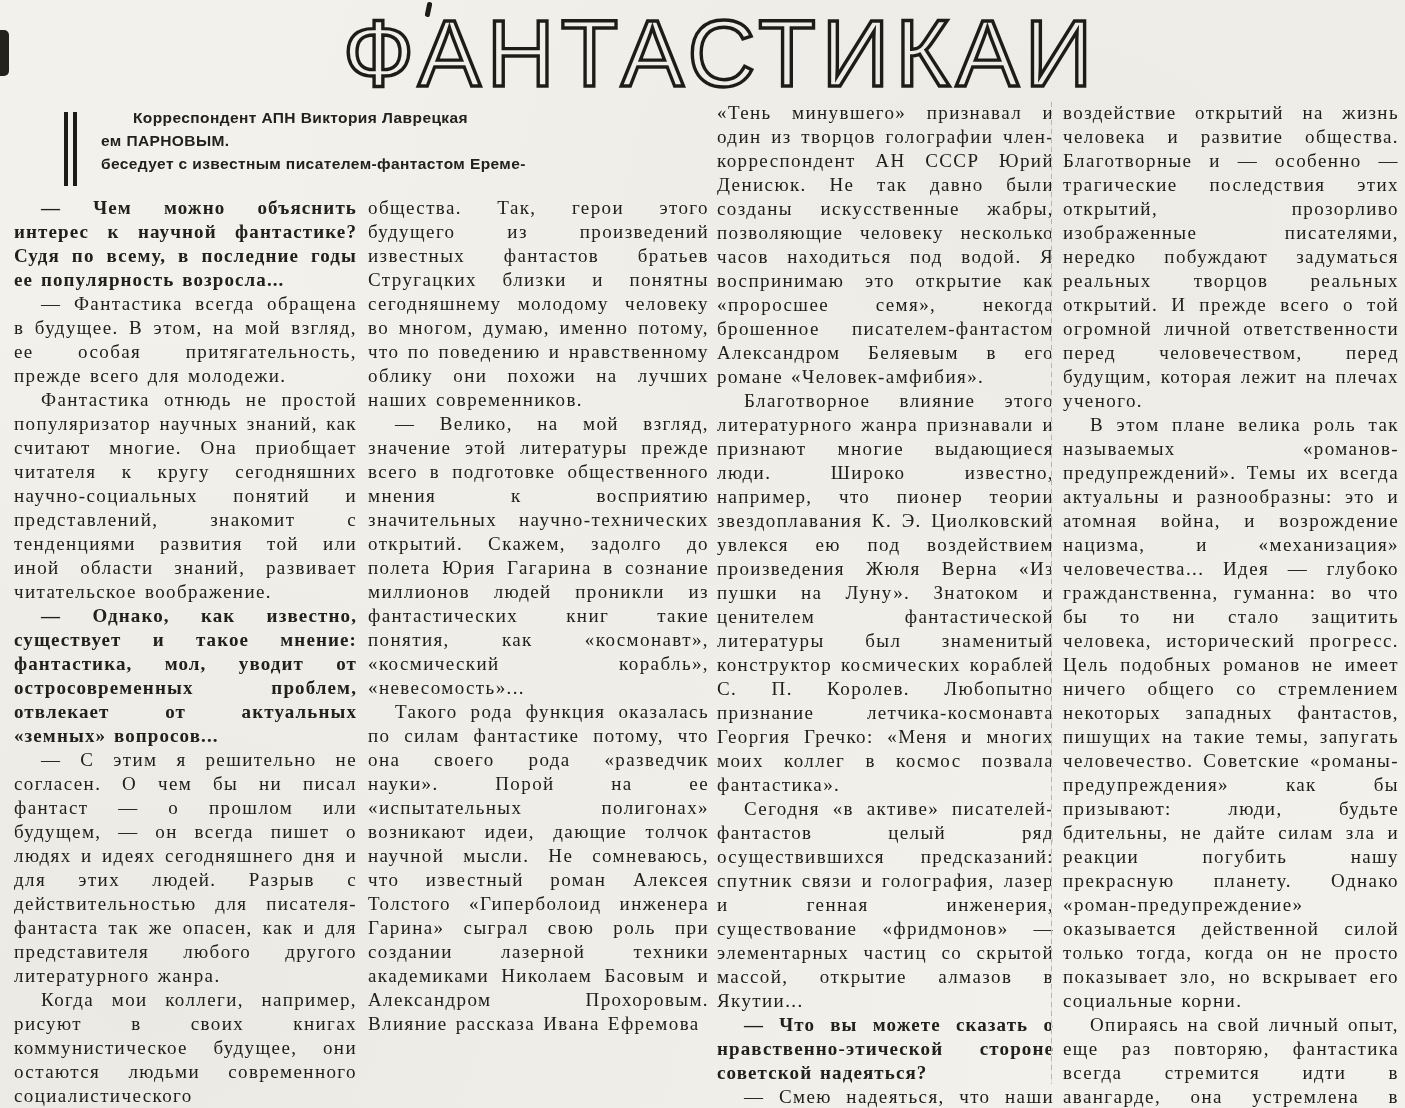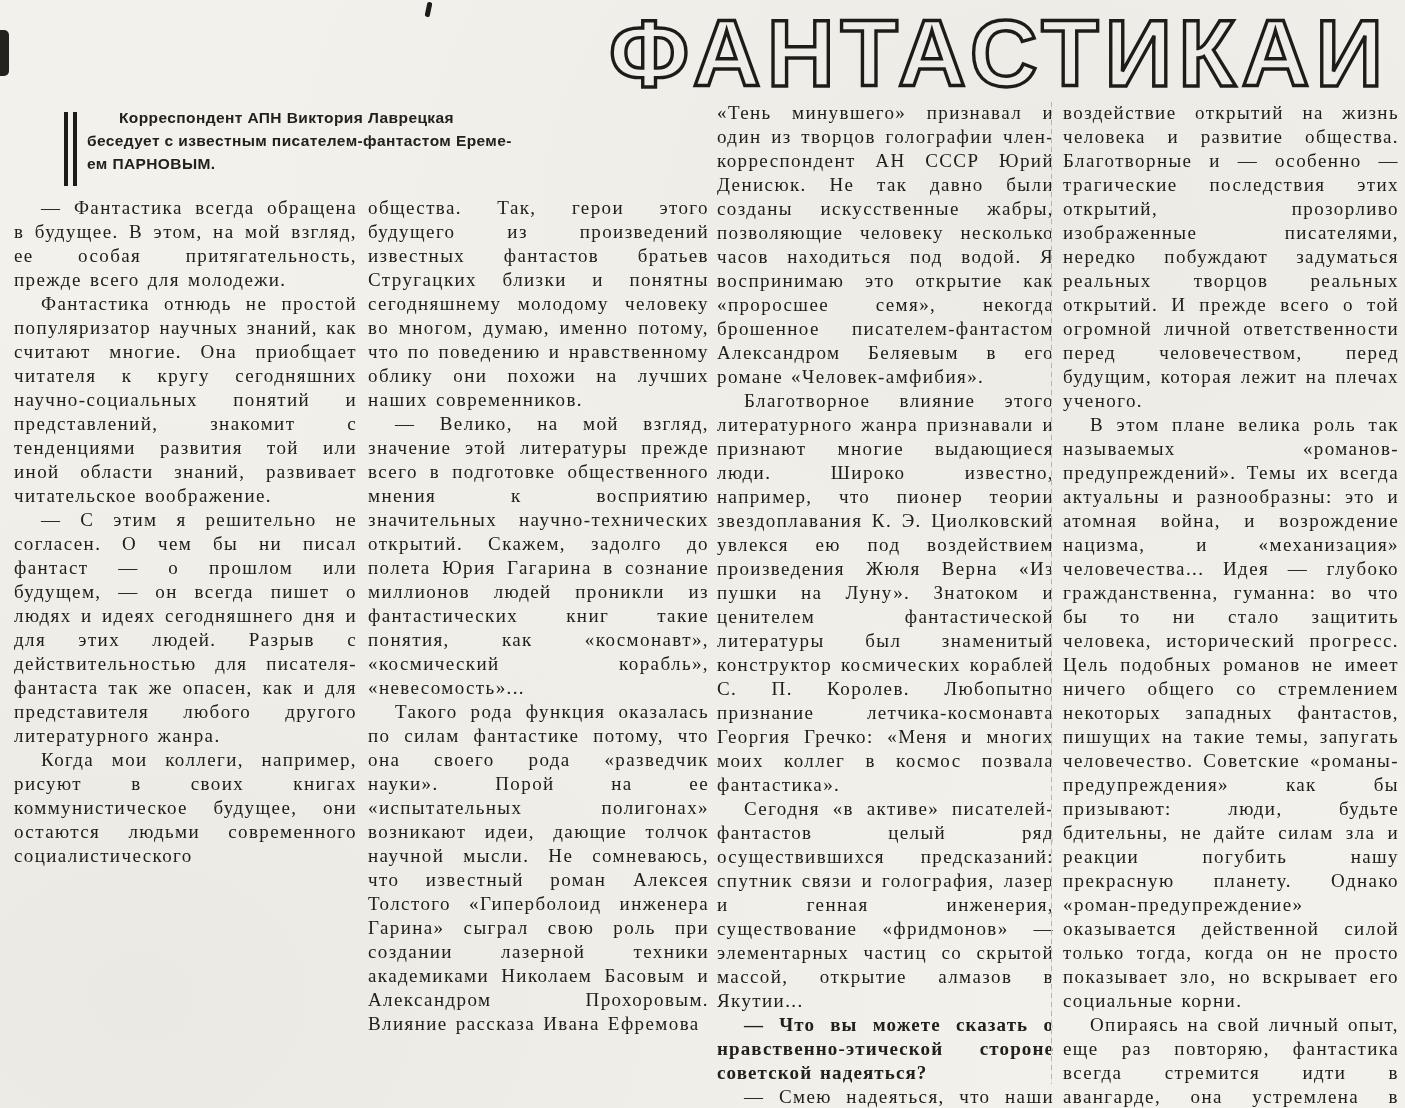--- a/index.html
+++ b/index.html
@@ -10,34 +10,34 @@
       radial-gradient(ellipse at 75% 20%, rgba(120,110,90,0.05), transparent 55%),
       radial-gradient(ellipse at 10% 90%, rgba(110,105,90,0.06), transparent 50%),
       #f2f1ec;
     overflow:hidden;
     font-family:"Liberation Serif", serif;
     color:#222019;
   }
   
   .headline {
     position:absolute; left:52px; right:16px; top:2px; height:98px;
-    display:flex; justify-content:flex-end; align-items:flex-end;
-    font-family:"Liberation Sans", sans-serif; font-weight:700;
+    display:flex; justify-content:center; align-items:flex-end;
+    font-family:"Liberation Sans", sans-serif; font-weight:400;
     font-size:94px; line-height:0.98; letter-spacing:6px;
     color:transparent; -webkit-text-stroke:3.4px #1d1c19;
     white-space:nowrap;
   }
   
   .intro { position:absolute; left:64px; top:106px; }
   .intro-bars { position:absolute; left:0; top:6px; width:15px; height:74px; display:block; }
   .intro-bars i { position:absolute; top:0; bottom:0; width:4px; background:#1d1c19; display:block; }
   .intro-bars i.b1 { left:0; }
   .intro-bars i.b2 { left:9px; }
   .intro-text {
-    margin-left:23px;
+    margin-left:37px;
     font-family:"Liberation Sans", sans-serif; font-weight:700;
     font-size:15.5px; line-height:23px; letter-spacing:0.4px;
     white-space:nowrap; color:#23211c;
   }
   .intro-line.line1 { text-indent:32px; }
   
   .col {
     position:absolute; text-align:justify;
     font-size:19px; line-height:24px;
     letter-spacing:1.4px; word-spacing:2px;
@@ -69,29 +69,31 @@
     <span>И</span>
   </div>
 
   <div class="intro">
     <span class="intro-bars">
         <i class="b1"></i>
         <i class="b2"></i>
       </span>
     <div class="intro-text">
       <div class="intro-line line1">Корреспондент АПН Виктория  Лаврецкая</div>
+      <div class="intro-line">ем ПАРНОВЫМ.</div>
       <div class="intro-line">беседует с известным писателем-фантастом Ереме-</div>
-      <div class="intro-line">ем ПАРНОВЫМ.</div>
     </div>
   </div>
 
   <div id="columns">
       <div class="col col-1">
+        <p class="question">— Чем можно объяснить интерес к научной фантастике? Судя по всему, в последние годы ее популярность возросла...</p>
         <p class="answer">— Фантастика всегда обращена в будущее. В этом, на мой взгляд, ее особая притягательность, прежде всего для молодежи.</p>
         <p class="plain">Фантастика отнюдь не простой популяризатор научных знаний, как считают многие. Она приобщает читателя к кругу сегодняшних научно-социальных понятий и представлений, знакомит с тенденциями развития той или иной области знаний, развивает читательское воображение.</p>
+        <p class="question">— Однако, как известно, существует и такое мнение: фантастика, мол, уводит от остросовременных проблем, отвлекает от актуальных «земных» вопросов...</p>
         <p class="answer">— С этим я решительно не согласен. О чем бы ни писал фантаст — о прошлом или будущем, — он всегда пишет о людях и идеях сегодняшнего дня и для этих людей. Разрыв с действительностью для писателя-фантаста так же опасен, как и для представителя любого другого литературного жанра.</p>
         <p class="plain">Когда мои коллеги, например, рисуют в своих книгах коммунистическое будущее, они остаются людьми современного социалистического</p>
       </div>
       <div class="col col-2">
         <p class="continuation">общества. Так, герои этого будущего из произведений известных фантастов братьев Стругацких близки и понятны сегодняшнему молодому человеку во многом, думаю, именно потому, что по поведению и нравственному облику они похожи на лучших наших современников.</p>
         <p class="answer">— Велико, на мой взгляд, значение этой литературы прежде всего в подготовке общественного мнения к восприятию значительных научно-технических открытий. Скажем, задолго до полета Юрия Гагарина в сознание миллионов людей проникли из фантастических книг такие понятия, как «космонавт», «космический корабль», «невесомость»...</p>
         <p class="plain">Такого рода функция оказалась по силам фантастике потому, что она своего рода «разведчик науки». Порой на ее «испытательных полигонах» возникают идеи, дающие толчок научной мысли. Не сомневаюсь, что известный роман Алексея Толстого «Гиперболоид инженера Гарина» сыграл свою роль при создании лазерной техники академиками Николаем Басовым и Александром Прохоровым. Влияние рассказа Ивана Ефремова</p>
       </div>
       <div class="col col-3">
         <p class="continuation">«Тень минувшего» признавал и один из творцов голографии член-корреспондент АН СССР Юрий Денисюк. Не так давно были созданы искусственные жабры, позволяющие человеку несколько часов находиться под водой. Я воспринимаю это открытие как «проросшее семя», некогда брошенное писателем-фантастом Александром Беляевым в его романе «Человек-амфибия».</p>

